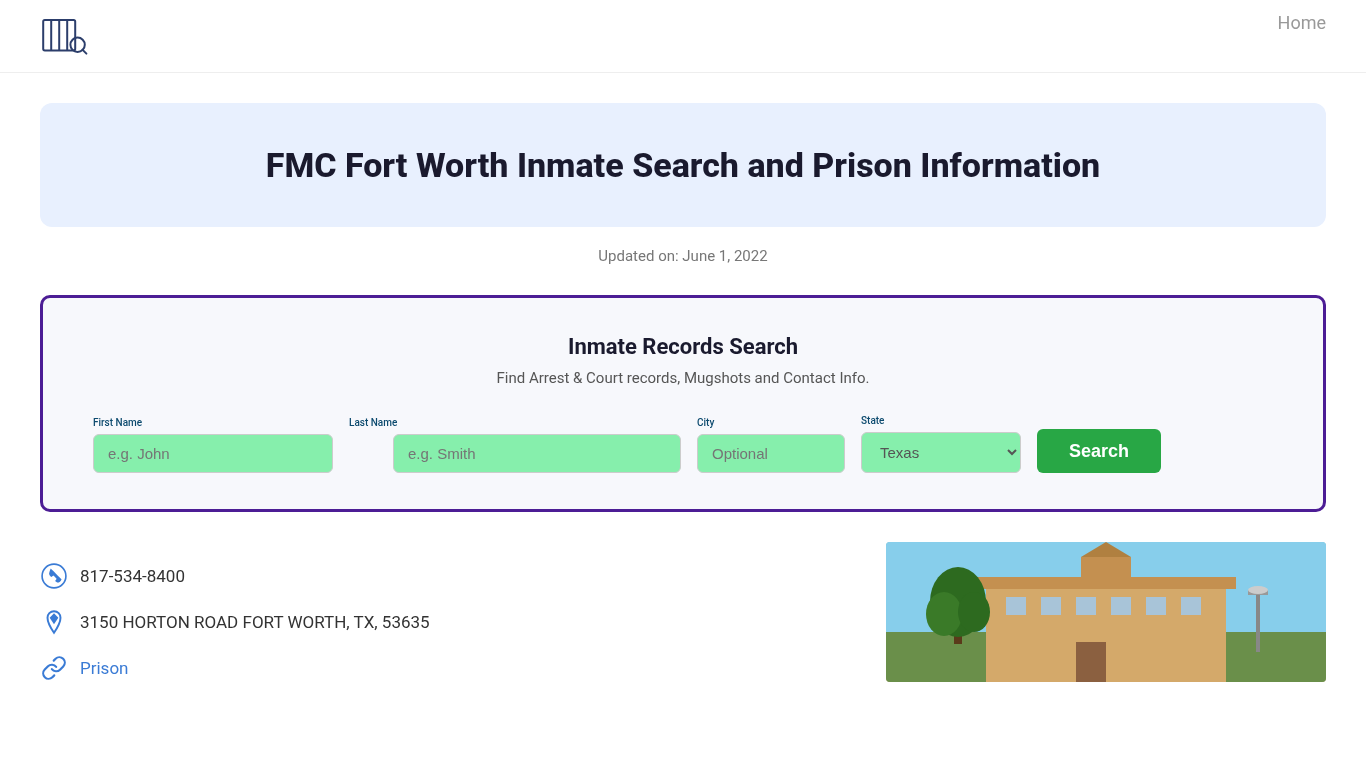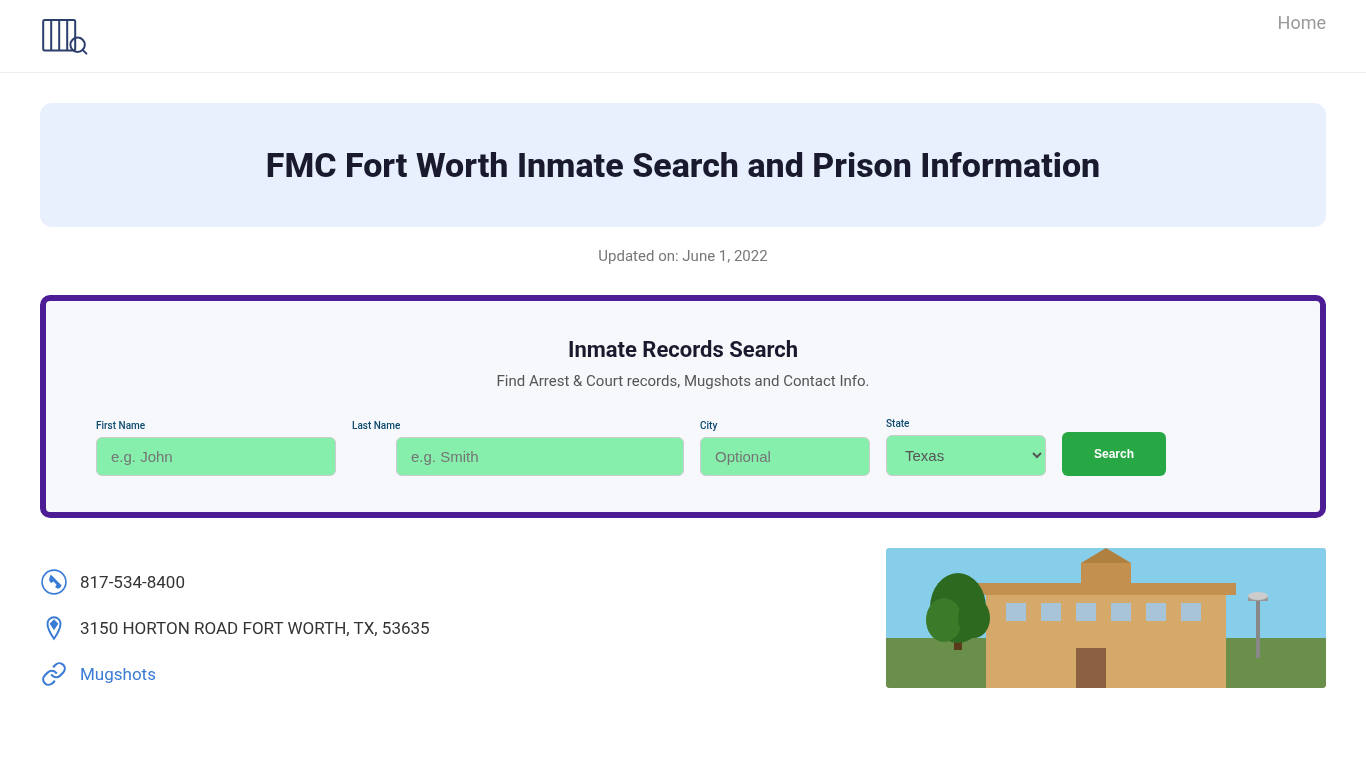--- a/index.html
+++ b/index.html
@@ -63,21 +63,21 @@
     .updated-text {
       text-align: center;
       margin-top: 20px;
       color: #777;
       font-size: 15px;
     }
 
     
     .search-section {
       margin: 30px 40px;
-      border: 6px solid #4c1d95;
+      border: 3px solid #4c1d95;
       border-radius: 10px;
       background: #f7f8fc;
       padding: 36px 50px;
     }
 
     .search-title {
       text-align: center;
       font-size: 22px;
       font-weight: 700;
       color: #1a1a2e;
@@ -123,34 +123,34 @@
     .firstname-group input {
       width: 240px;
     }
 
     .lastname-group input {
       width: 288px;
       margin-left: 44px;
     }
 
     .city-group input {
-      width: 170px;
+      width: 148px;
     }
 
     .state-group select {
       width: 160px;
     }
 
     .search-btn {
       background: #28a745;
       color: #fff;
       border: none;
       border-radius: 6px;
       padding: 10px 32px;
-      font-size: 12px;
+      font-size: 18px;
       font-weight: 700;
       cursor: pointer;
       height: 44px;
       white-space: nowrap;
     }
 
     
     .info-section {
       display: flex;
       margin: 10px 40px;
@@ -297,21 +297,21 @@
       <span>3150 HORTON ROAD FORT WORTH, TX, 53635</span>
     </div>
 
     <div class="contact-item website-item">
       <span class="contact-icon">
         <svg class="link-icon-svg" viewBox="0 0 24 24" fill="none" xmlns="http://www.w3.org/2000/svg">
           <path d="M10 13a5 5 0 0 0 7.54.54l3-3a5 5 0 0 0-7.07-7.07l-1.72 1.71" stroke="#3a7bd5" stroke-width="2" stroke-linecap="round" stroke-linejoin="round"></path>
           <path d="M14 11a5 5 0 0 0-7.54-.54l-3 3a5 5 0 0 0 7.07 7.07l1.71-1.71" stroke="#3a7bd5" stroke-width="2" stroke-linecap="round" stroke-linejoin="round"></path>
         </svg>
       </span>
-      <a href="#" style="color:#3a7bd5;text-decoration:none;">Mugshots</a>
+      <a href="#" style="color:#3a7bd5;text-decoration:none;">Prison</a>
     </div>
   </div>
 
   <div class="prison-image-placeholder">
     <div class="sky-bg"></div>
     <div class="building-bg"></div>
 
     <svg width="440" height="140" viewBox="0 0 440 140" xmlns="http://www.w3.org/2000/svg" style="position:absolute;top:0;left:0;">
 
       <rect width="440" height="90" fill="#87ceeb"></rect>

